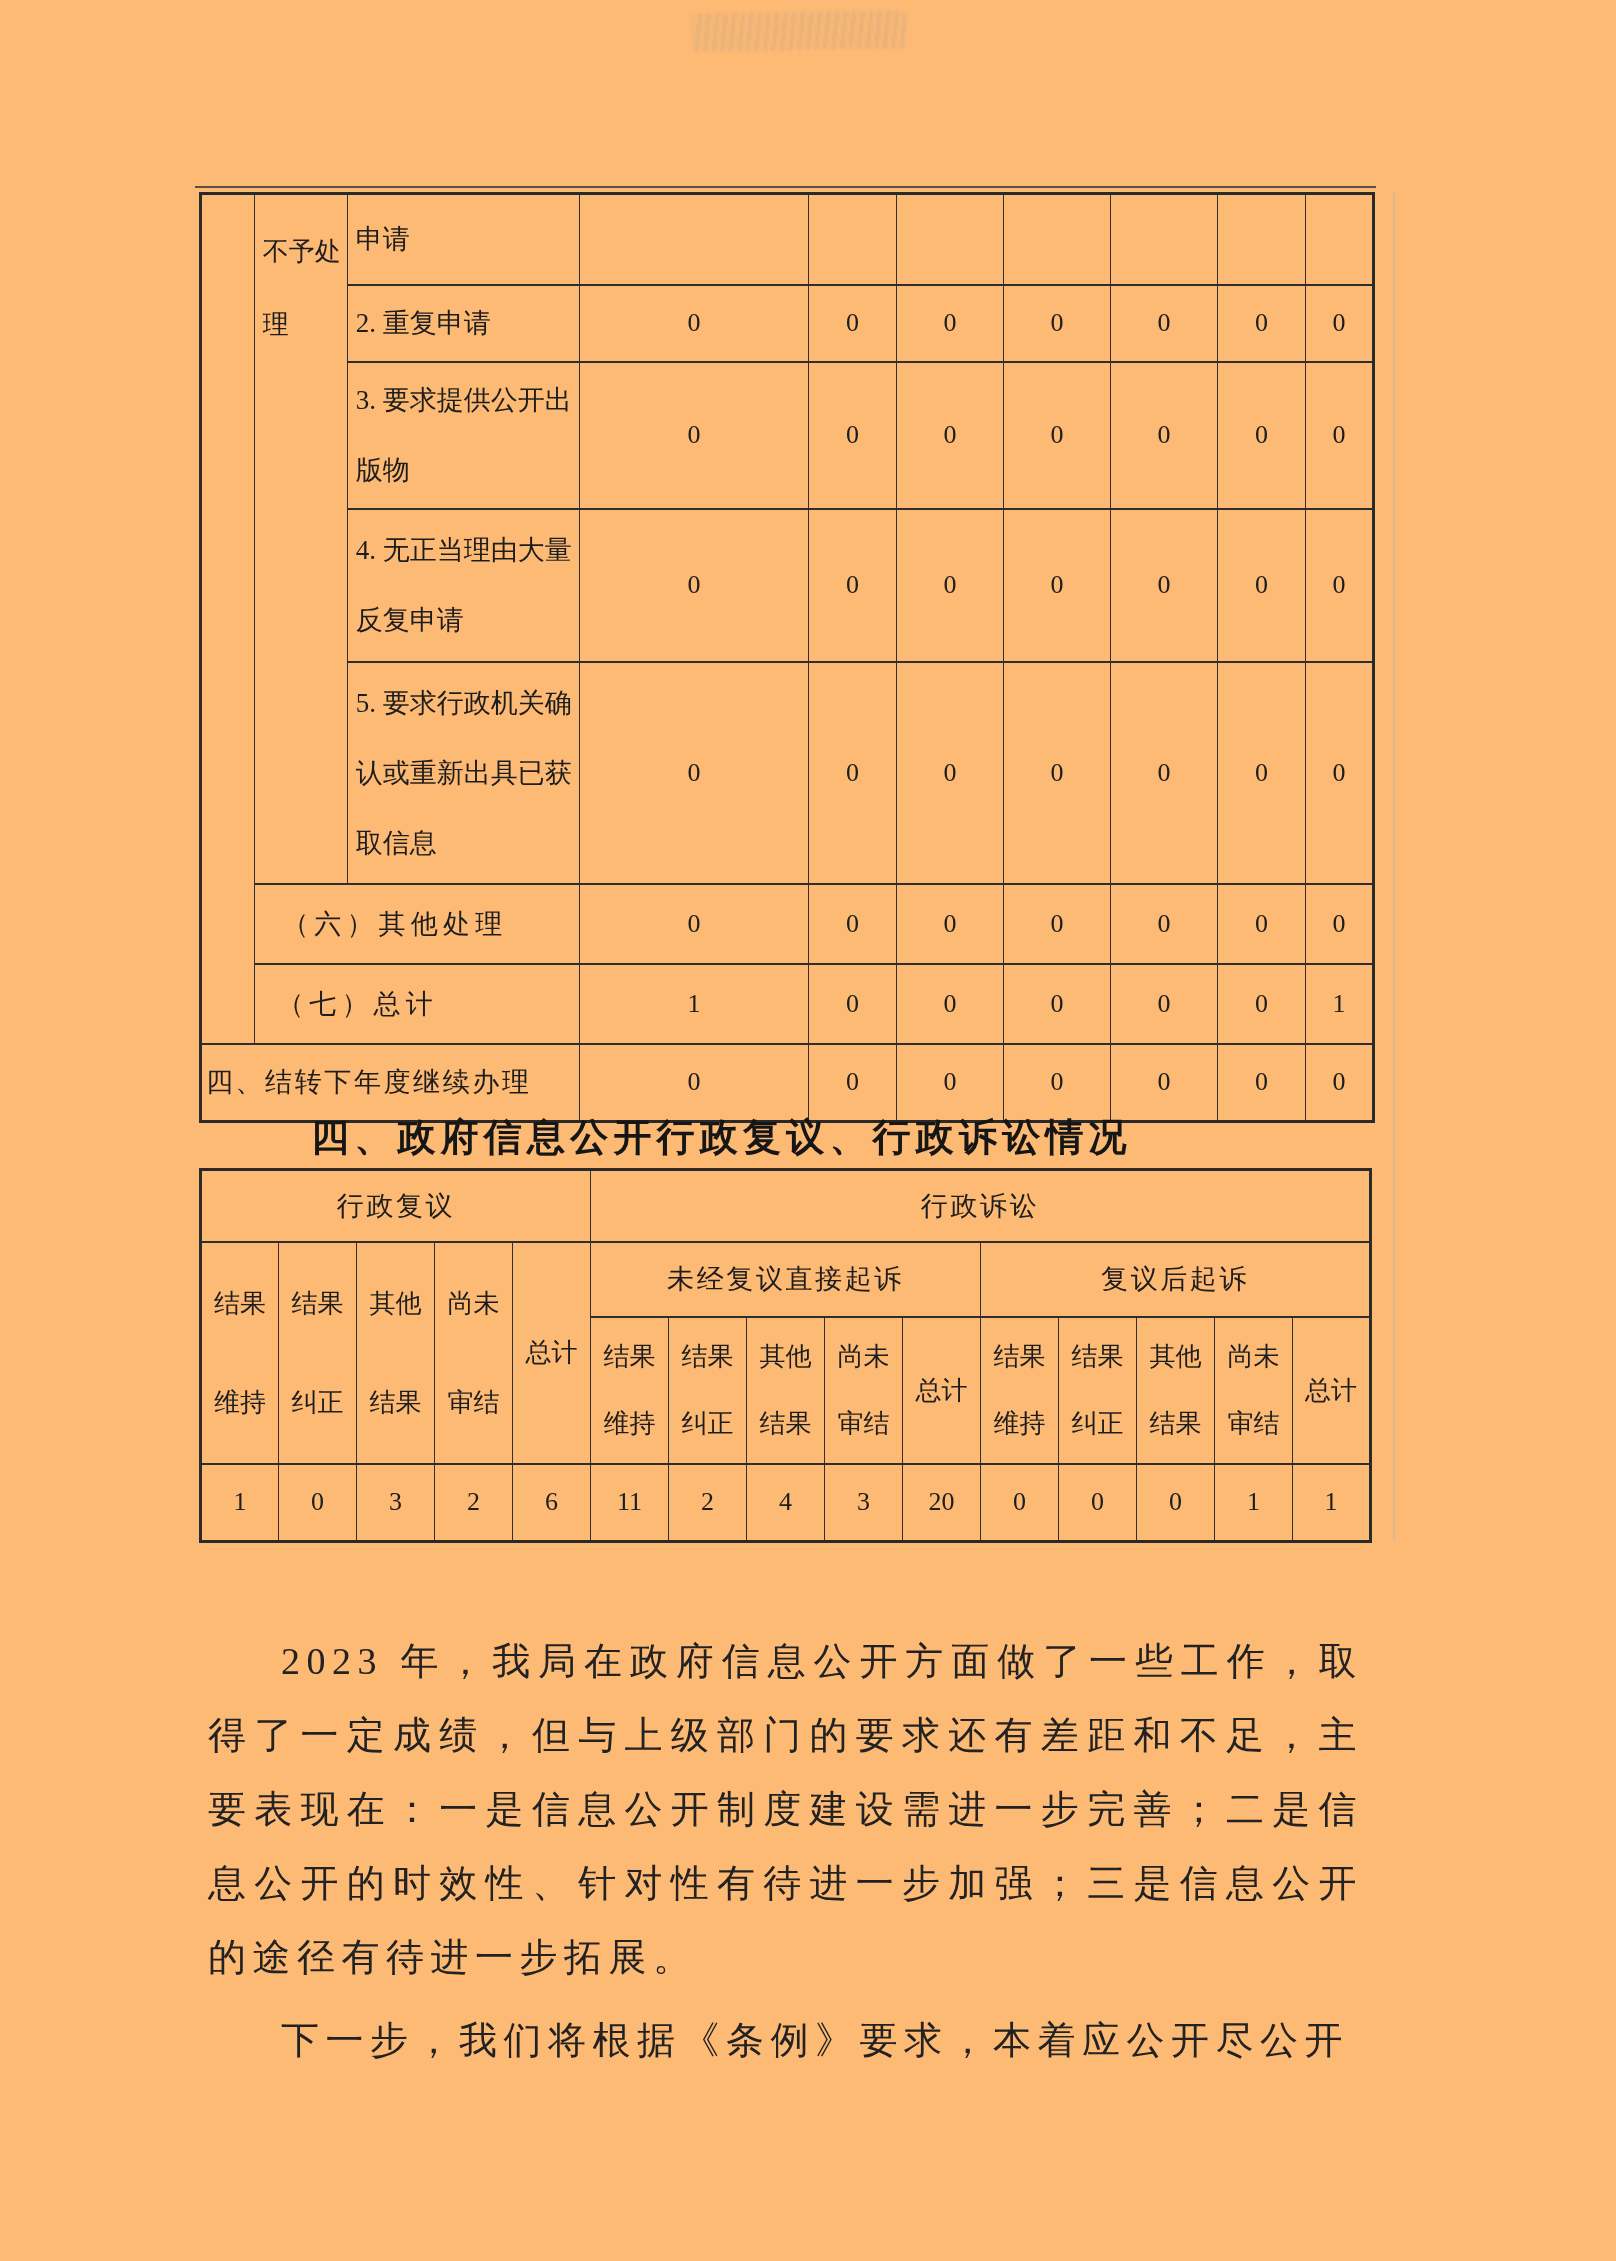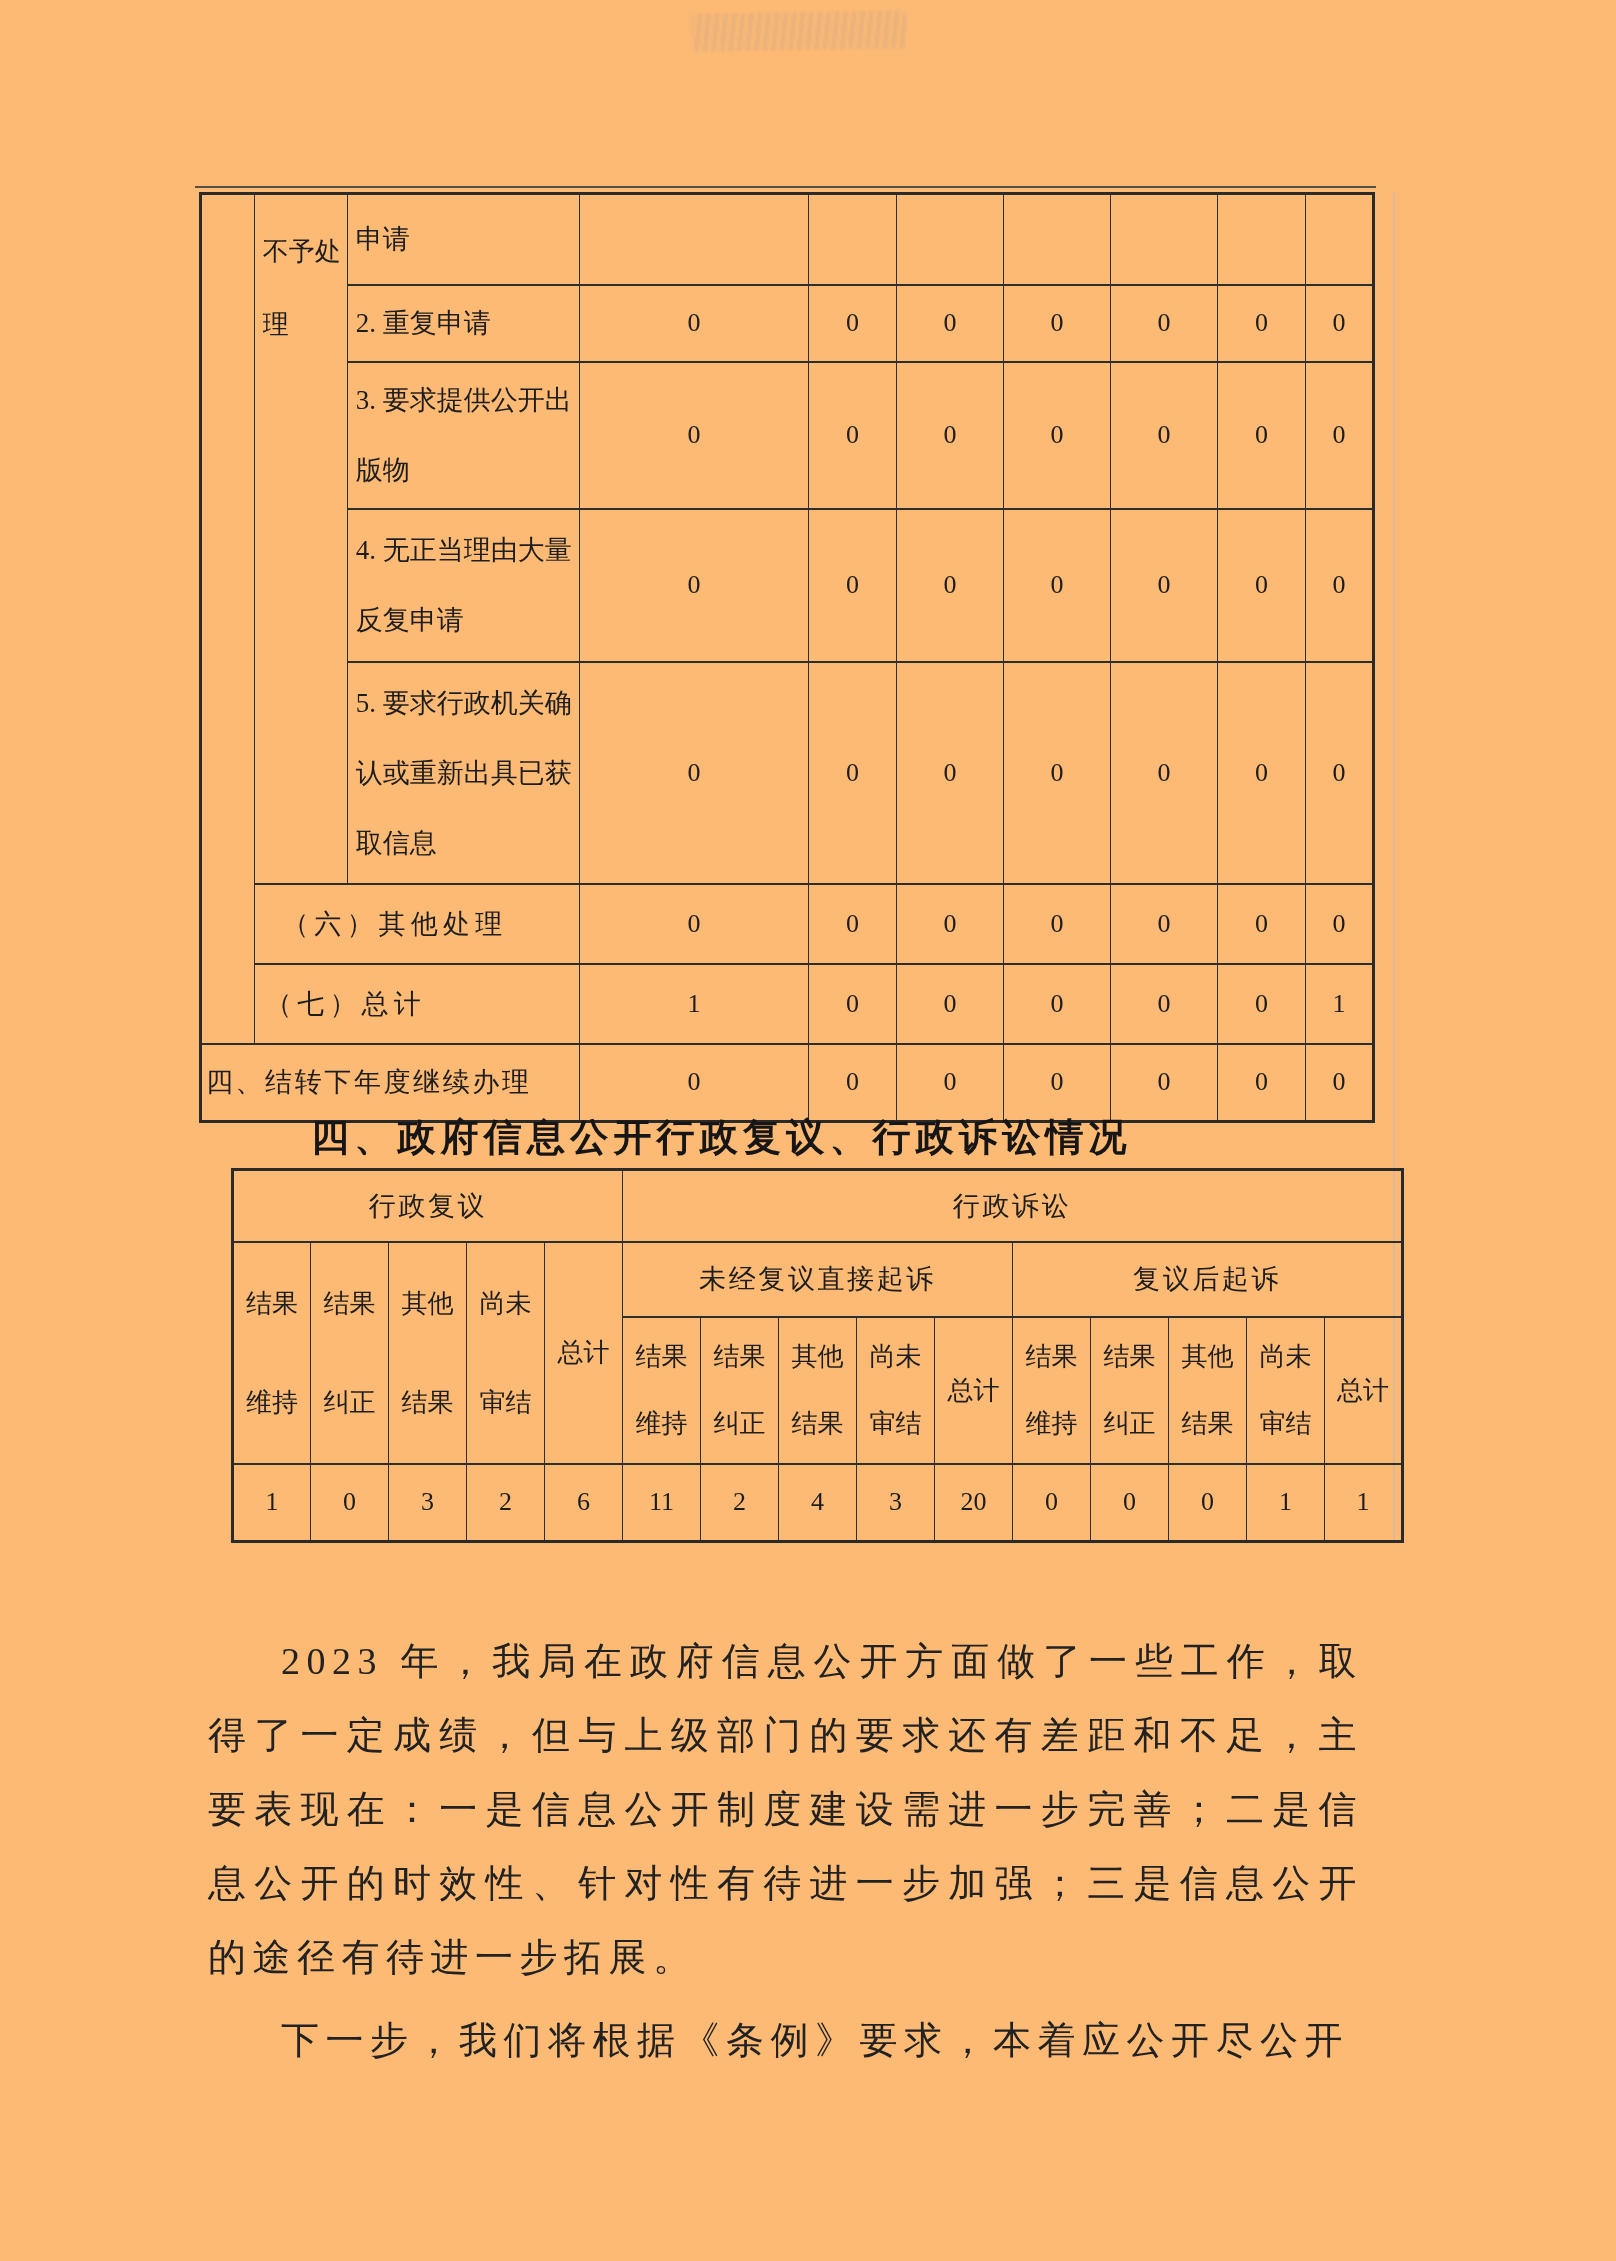--- a/index.html
+++ b/index.html
@@ -46,26 +46,26 @@
     padding:19.5px 2.6px 0 7.8px;line-height:73px;
     font-size:26px;letter-spacing:0;
     word-break:break-all;
   }
   #t1 .label-cell{
     text-align:left;padding:2.6px 1.3px 2.6px 7.8px;
     line-height:70px;letter-spacing:0;
     word-break:break-all;
   }
   #t1 .label-six{padding-left:27px;letter-spacing:5.2px;}
-  #t1 .label-total{padding-left:10px;letter-spacing:5.2px;}
+  #t1 .label-total{padding-left:22px;letter-spacing:5.2px;}
   #t1 .label-carry{padding-left:3.9px;letter-spacing:2.6px;}
   #t1 .value-cell{text-align:center;font-size:26px;}
 
   
-  #t2{left:199px;top:1168px;width:1173px;border:3.9px solid #2a2a2a;margin-left:32px;}
+  #t2{left:199px;top:1168px;width:1173px;border:3.9px solid #2a2a2a;}
   #t2 td{text-align:center;font-size:26px;color:#1d1d1d;}
   #t2 .band{font-size:27px;letter-spacing:2.6px;}
   #t2 .wrap2{display:inline-block;width:60px;line-height:67px;text-align:center;}
   #t2 .tall .wrap2{line-height:99px;}
   #t2 .value-cell{font-size:26px;}
 
   
   .h{
     position:absolute;left:199px;width:1173px;
     font-family:"Liberation Sans","DejaVu Sans",sans-serif;

